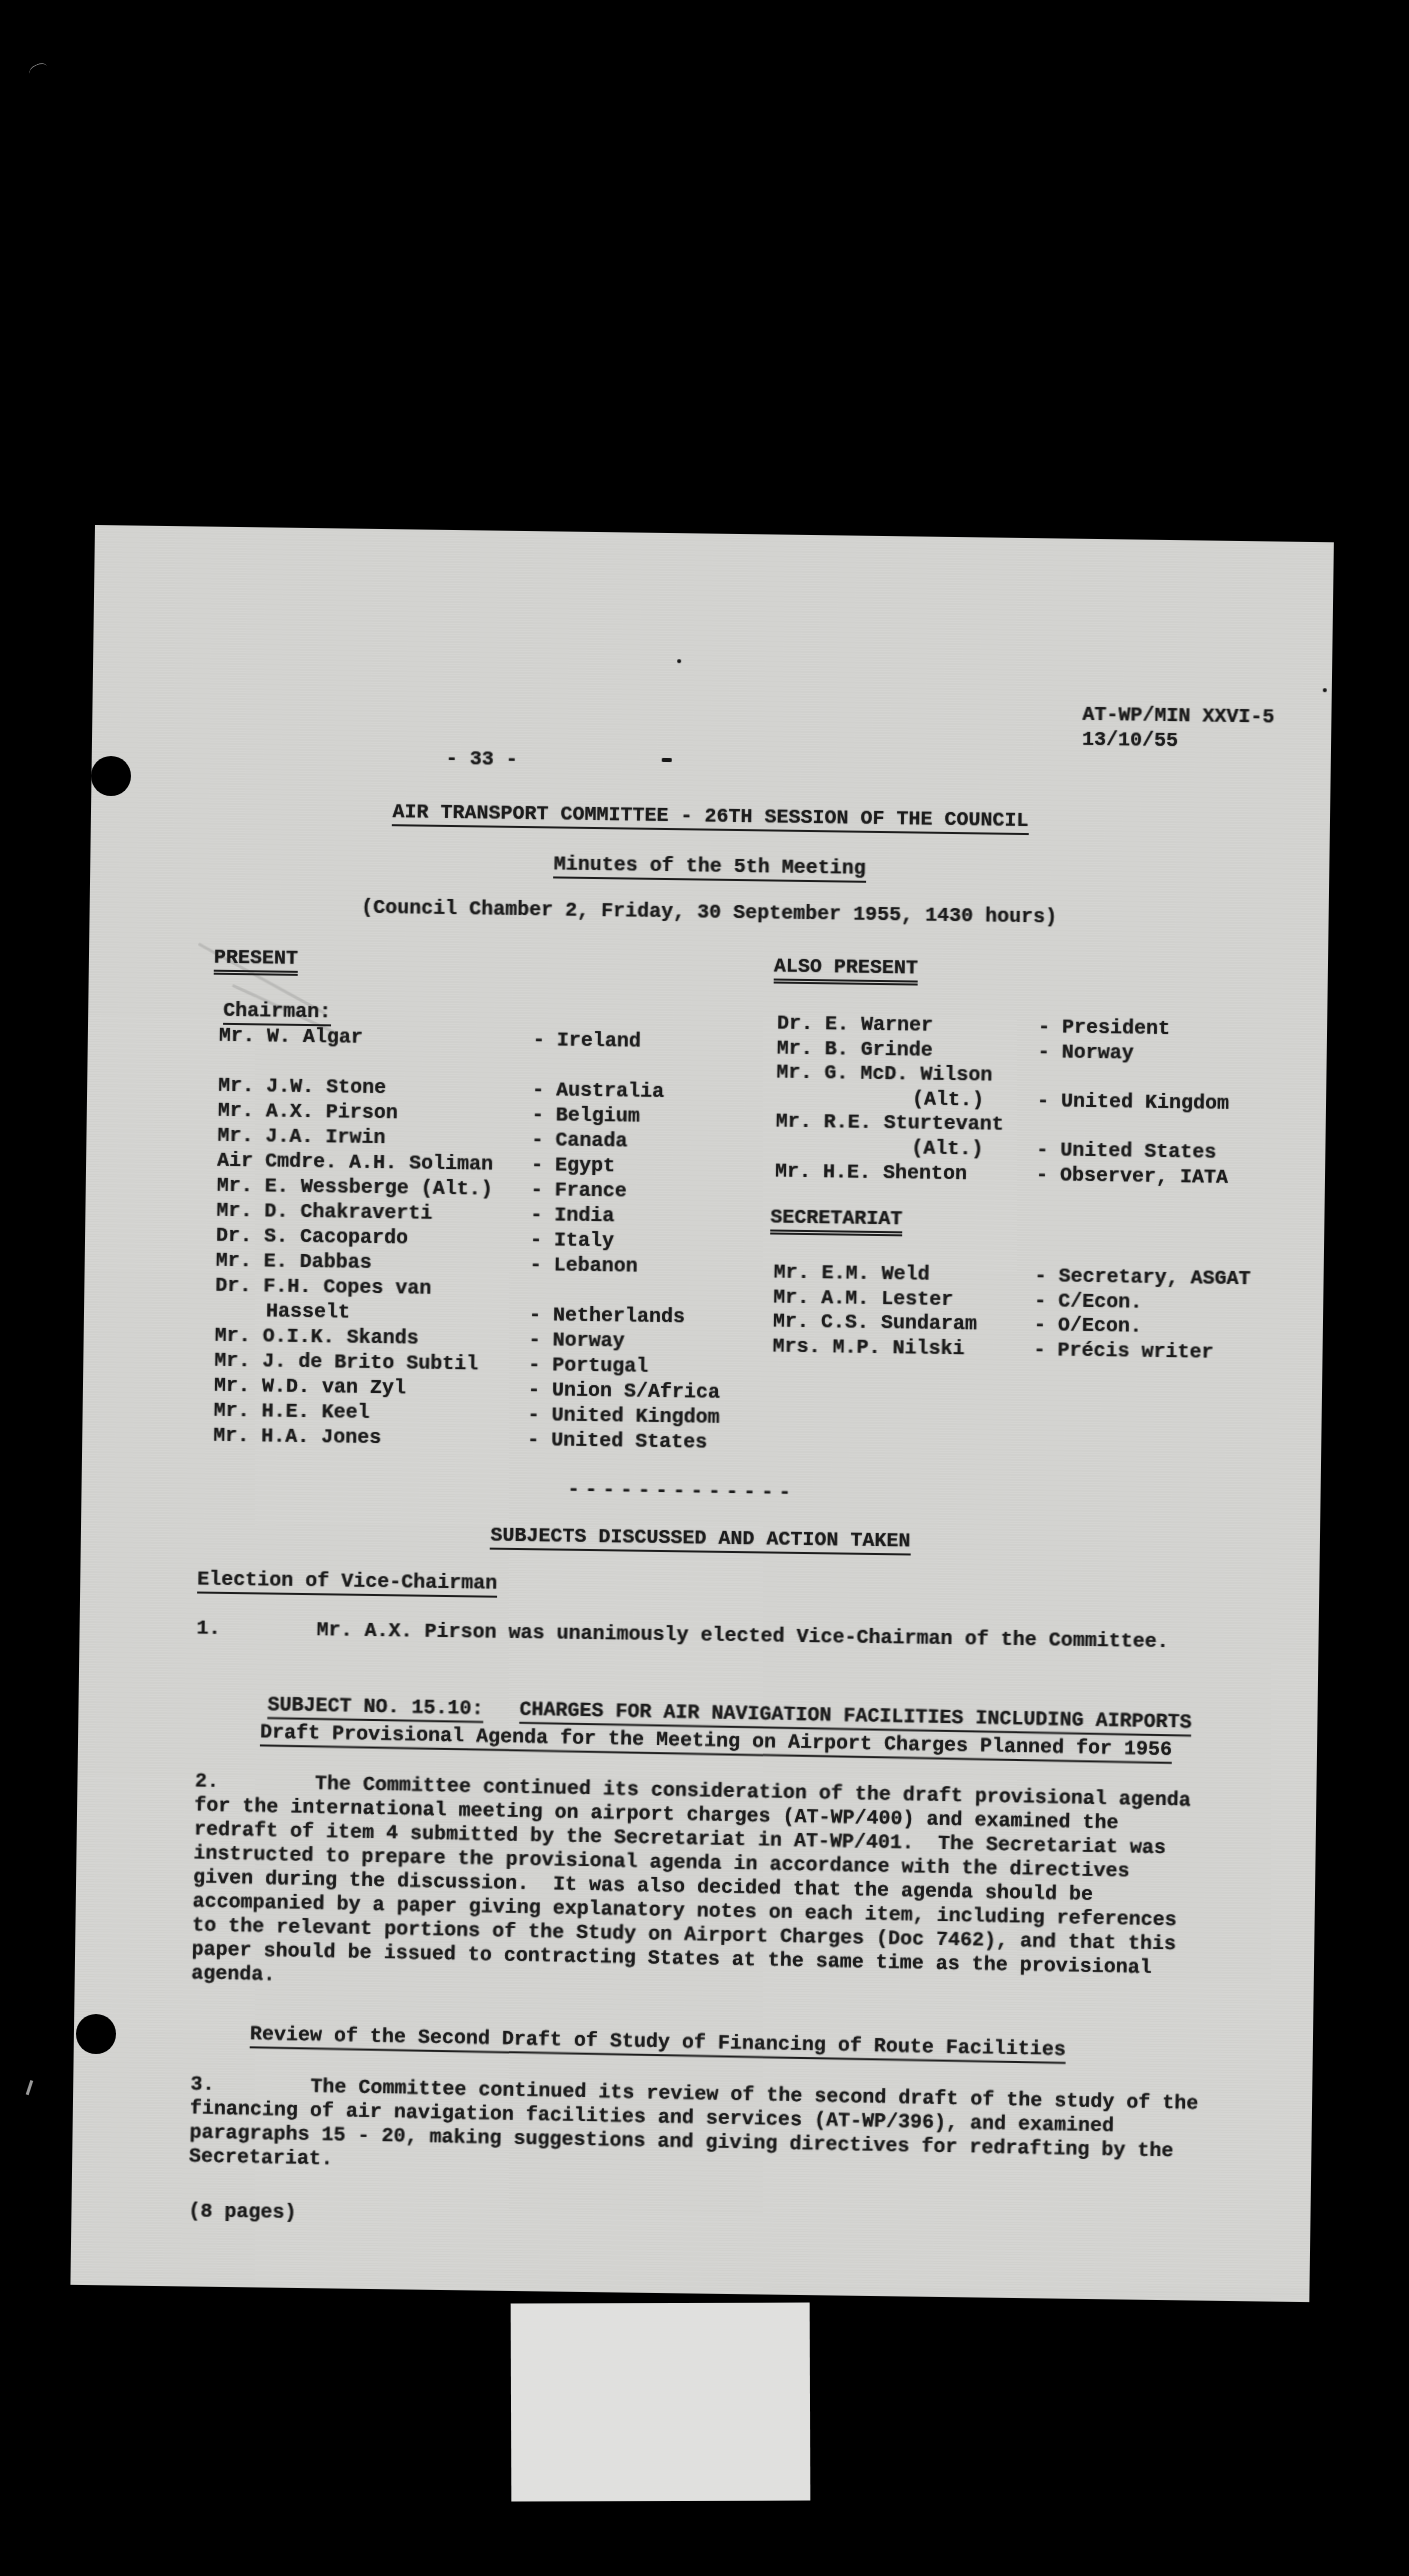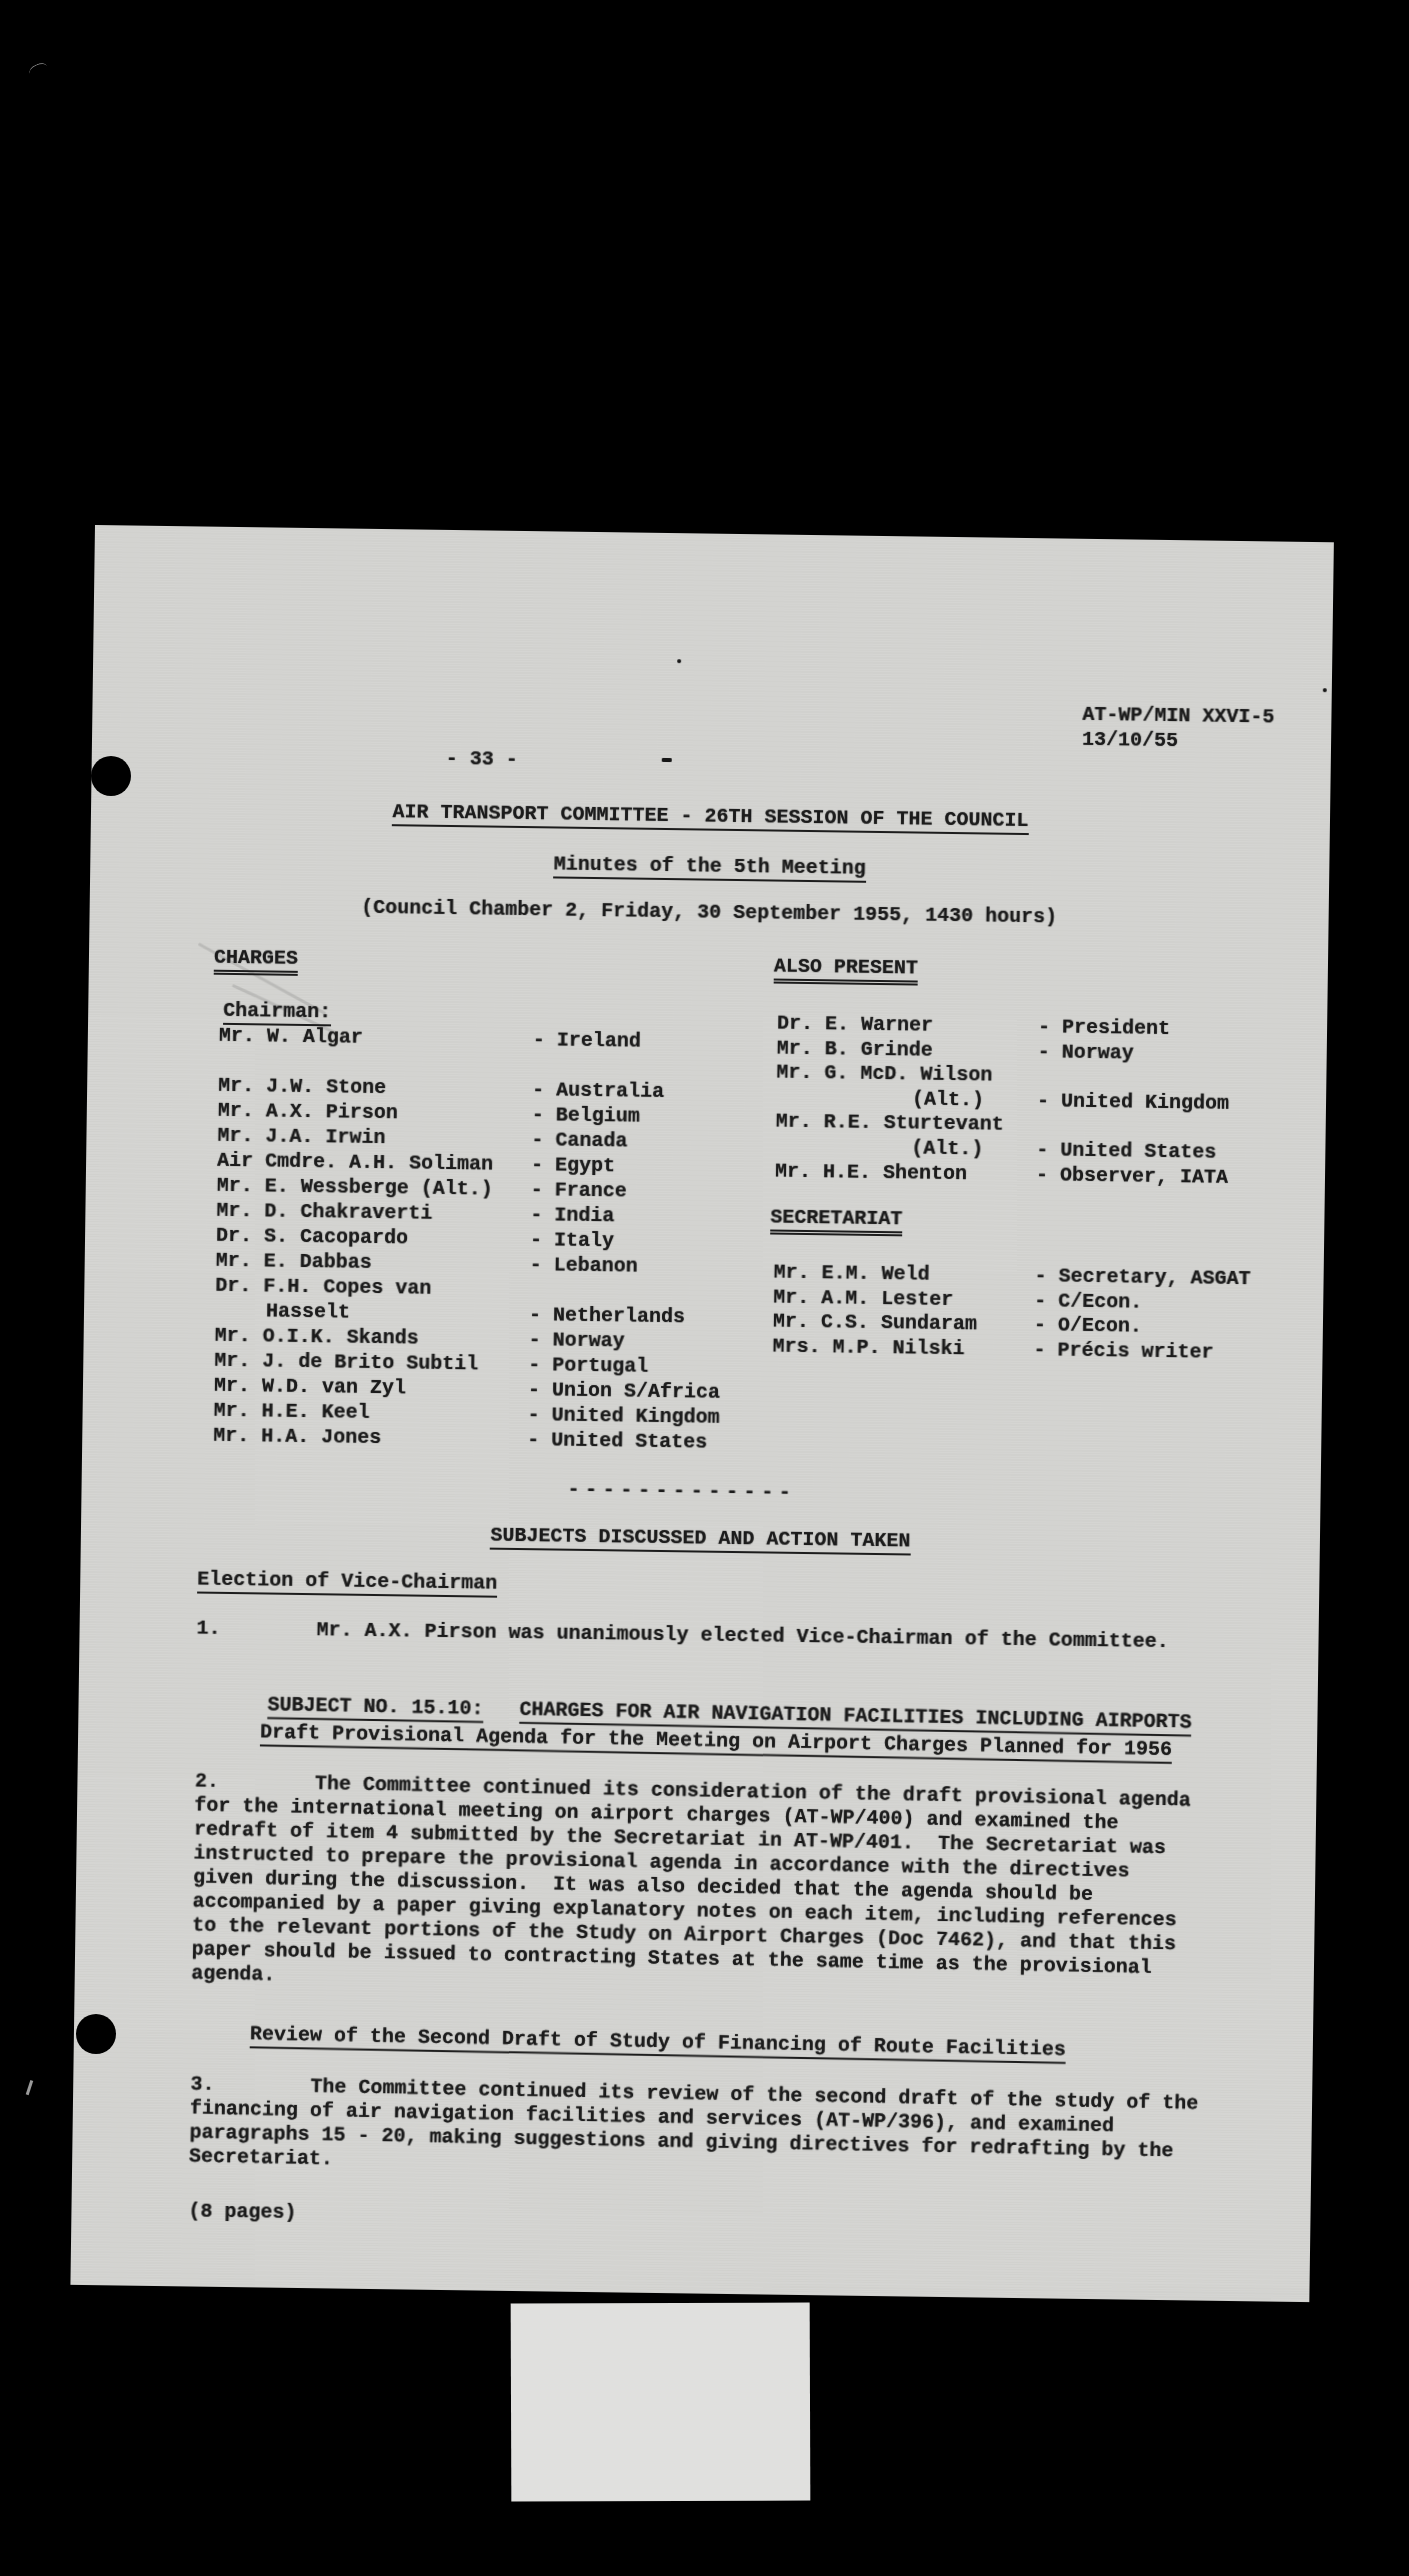--- a/index.html
+++ b/index.html
@@ -53,21 +53,21 @@
 
     <div class="abs center" style="top:271px;">
       <span class="u">AIR TRANSPORT COMMITTEE - 26TH SESSION OF THE COUNCIL</span>
     </div>
     <div class="abs center" style="top:321px;">
       <span class="u">Minutes of the 5th Meeting</span>
     </div>
     <div class="abs center" style="top:367px;">(Council Chamber 2, Friday, 30 September 1955, 1430 hours)</div>
 
     <div class="abs" style="left:125px;top:419px;">
-      <span class="uu">CHARGES</span>
+      <span class="uu">PRESENT</span>
     </div>
 
     <div class="abs" style="left:685px;top:420px;">
       <span class="uu">ALSO PRESENT</span>
     </div>
 
     <div class="abs" style="left:135px;top:472px;">
       <span class="u">Chairman:</span>
     </div>
 

